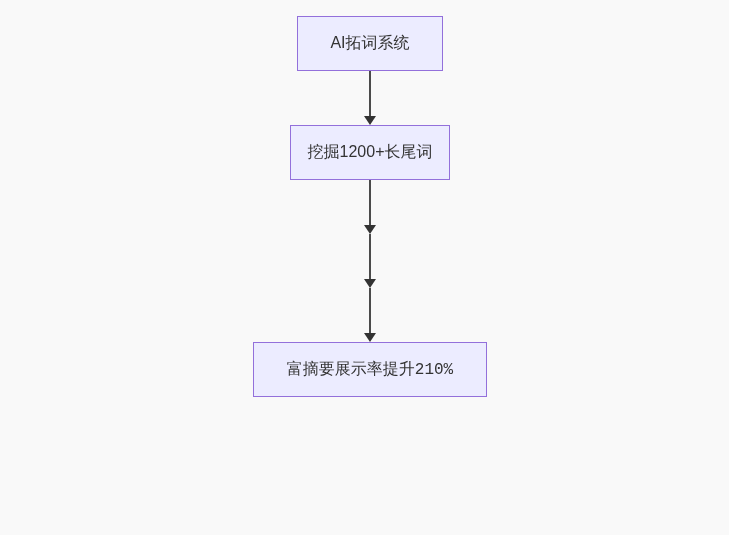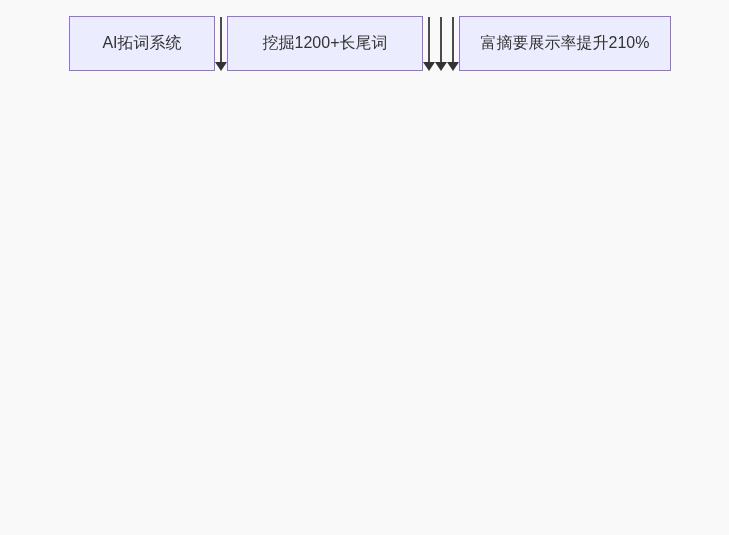--- a/index.html
+++ b/index.html
@@ -10,40 +10,40 @@
     background: #f9f9f9;
     font-family: "Liberation Sans", "DejaVu Sans", sans-serif;
     overflow: hidden;
   }
   .flow-canvas {
     position: absolute;
     left: 370px;
     top: 16px;
     transform: translateX(-50%);
     display: flex;
-    flex-direction: row;
+    flex-direction: column;
     align-items: center;
   }
   .flow-node {
     box-sizing: border-box;
     height: 55px;
     background: #ECECFF;
     border: 1px solid #9370DB;
     display: flex;
     align-items: center;
     justify-content: center;
     color: #333333;
     font-size: 16px;
     white-space: nowrap;
   }
   .node-1 { width: 146px; }
-  .node-2 { width: 196px; }
+  .node-2 { width: 160px; }
   .node-3 { width: 221px; }
   .node-4 { width: 215px; }
-  .node-5 { width: 212px; }
+  .node-5 { width: 234px; font-family: Liberation Mono, monospace; }
   .connector {
     height: 54px;
     display: flex;
     flex-direction: column;
     align-items: center;
   }
   .connector .line {
     width: 1.5px;
     flex: 1;
     background: #4b4b4b;

